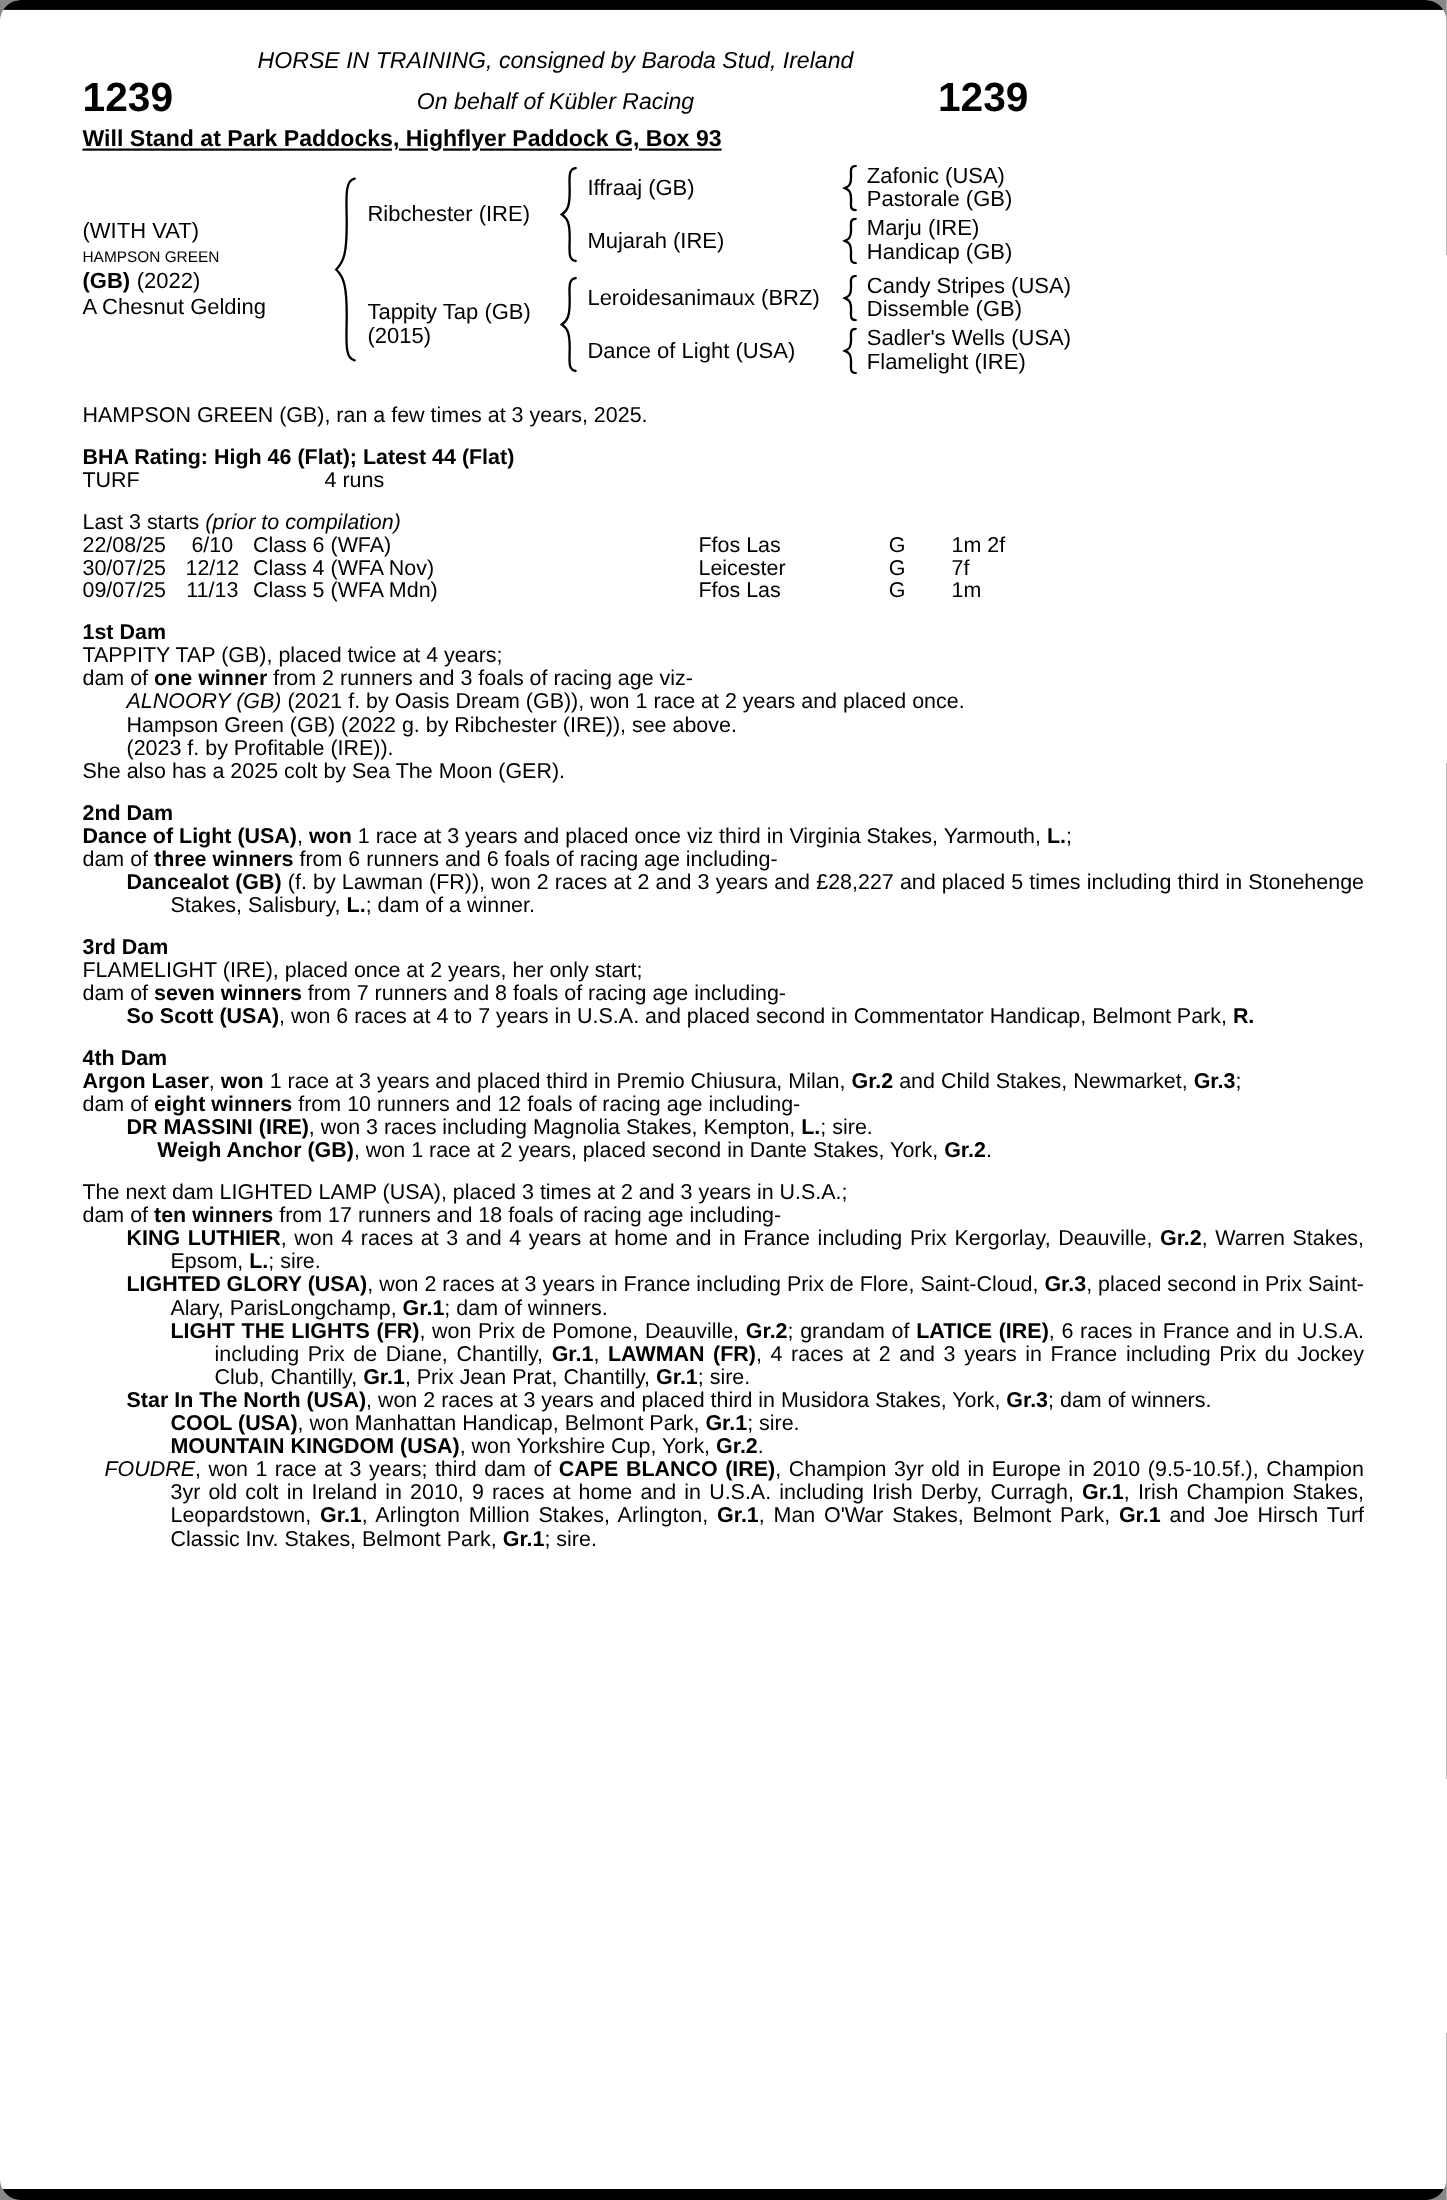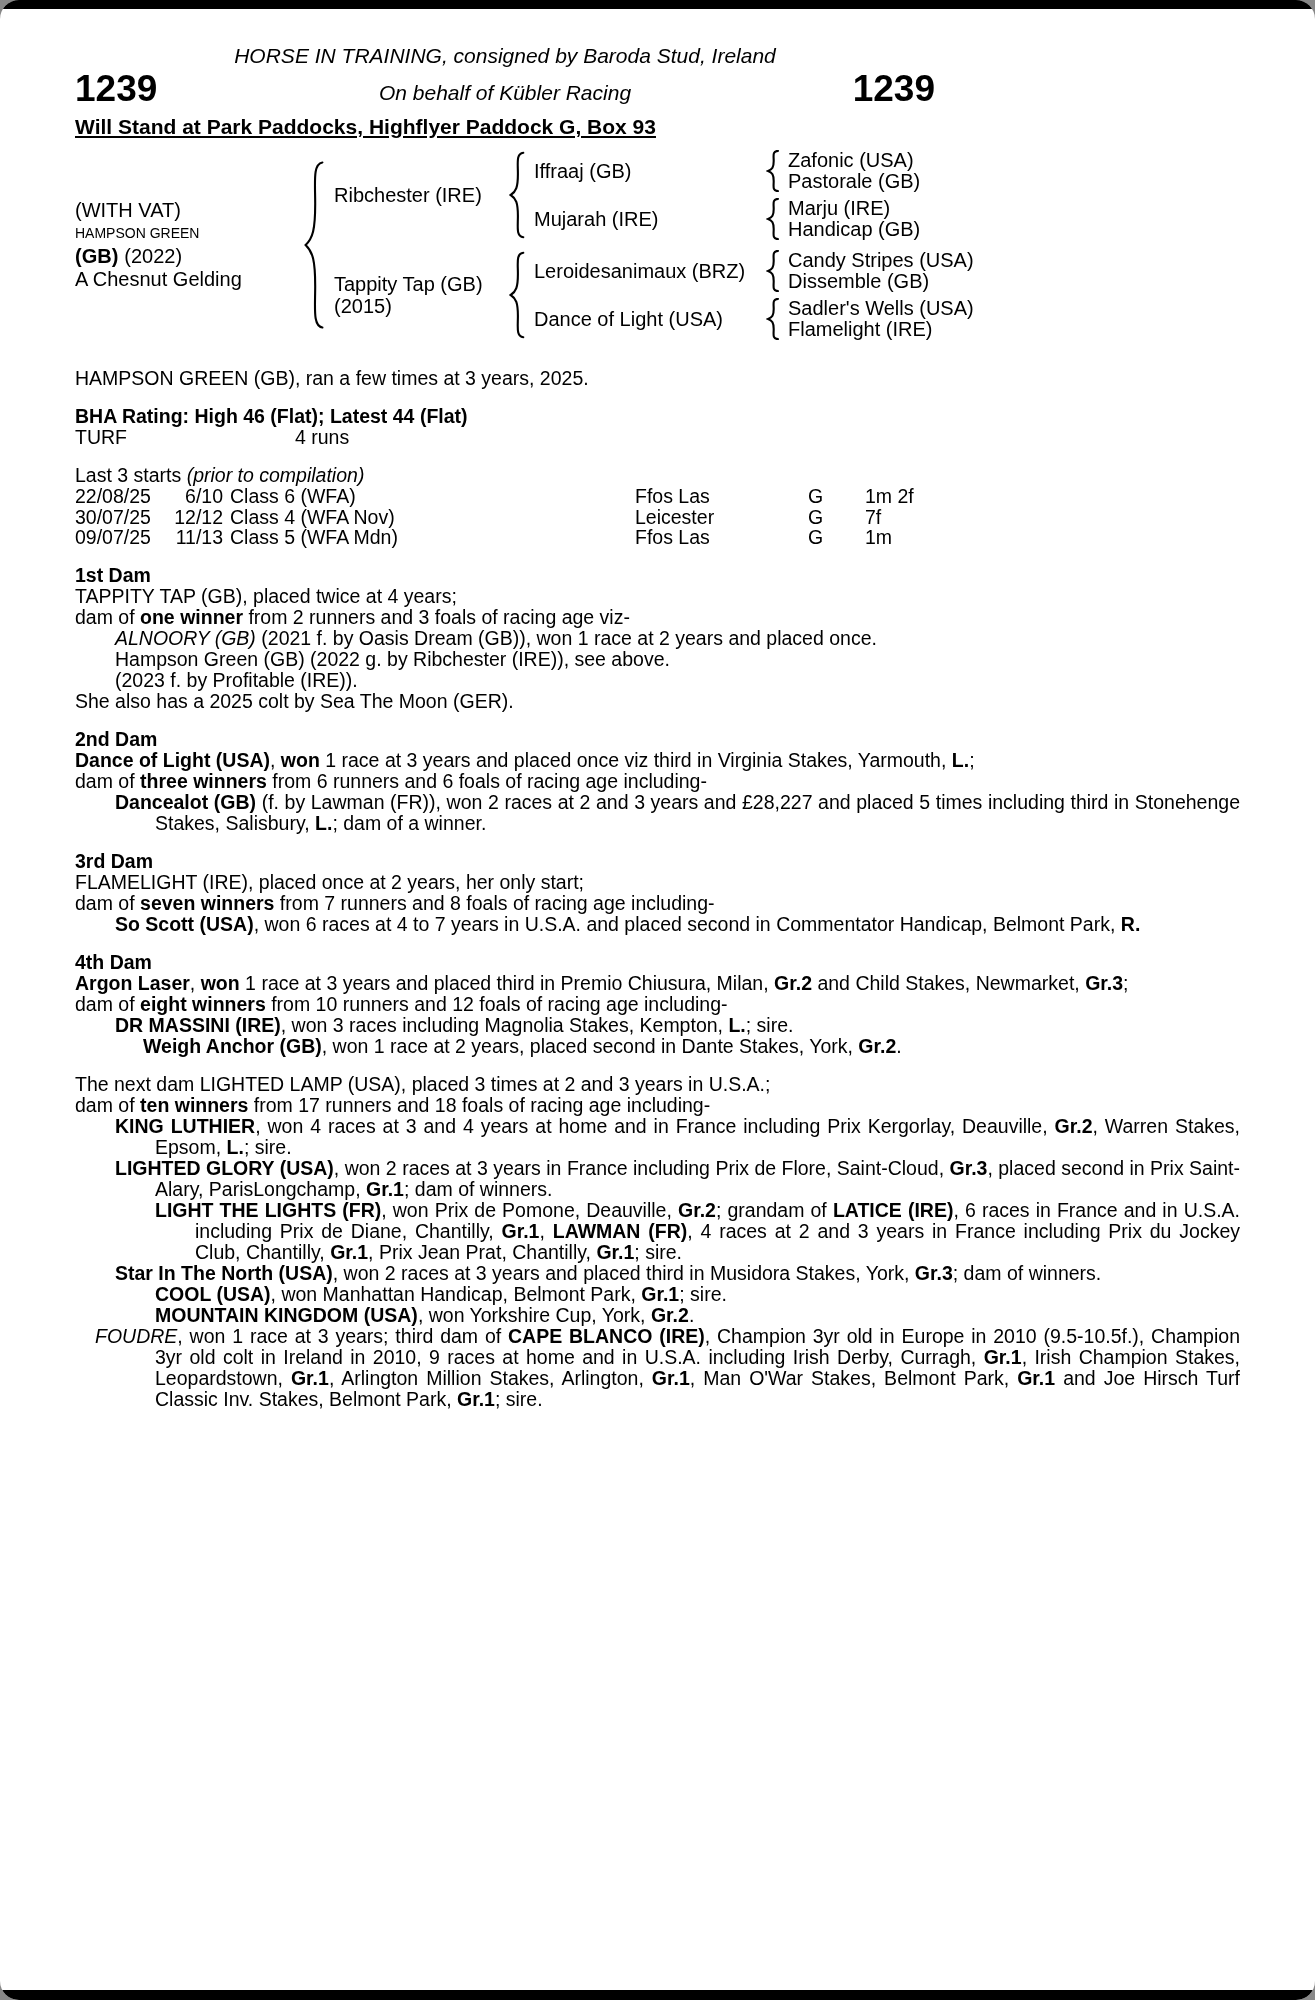--- a/index.html
+++ b/index.html
@@ -47,21 +47,21 @@
   .cat-p { margin:0; font-size:19.5px; line-height:21px; }
   .just { text-align:justify; }
   .dam-heading { font-weight:700; font-size:19.5px; line-height:21px; }
   .bha { font-weight:700; font-size:19.5px; line-height:21px; }
   .turf-row { font-size:19.5px; line-height:21px; }
   .turf-row .surface { display:inline-block; width:220px; }
   .starts-head { font-size:19.5px; line-height:21px; }
   .starts-head .lbl { font-weight:400;margin-top:24px; }
   .starts-head .note { font-style:italic; }
   .srow { display:grid; grid-template-columns:88px 60px 412px 173px 57px auto; font-size:19.5px; line-height:20.5px; }
-  .srow .pos { text-align:right; }
+  .srow .pos { text-align:center; }
   .srow .race { padding-left:7px; }
 </style>
 </head>
 <body>
 
 <div class="page">
   <div class="edge top"></div>
 
   <div class="content">
 

